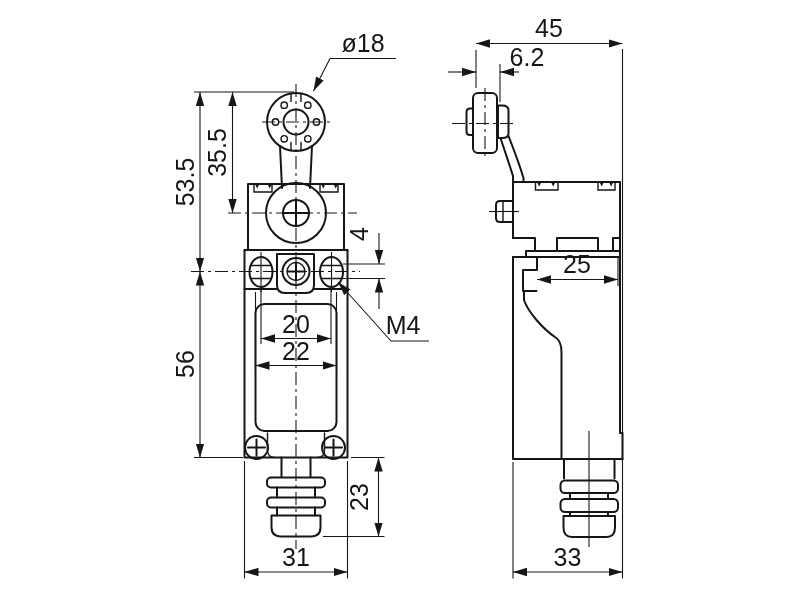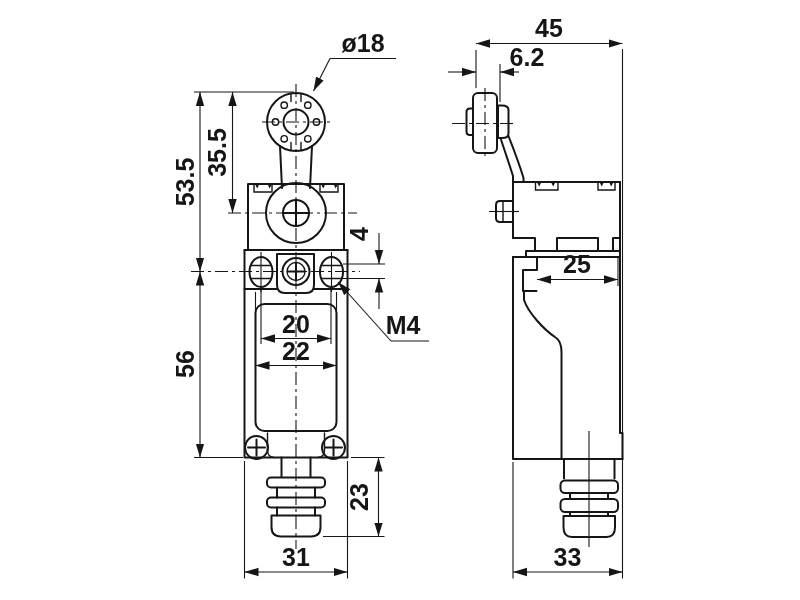--- a/index.html
+++ b/index.html
@@ -1,16 +1,16 @@
 <!DOCTYPE html>
 <html><head>
 <meta charset="utf-8">
 <style>
   html,body{margin:0;padding:0;background:#ffffff;}
-  .page{width:800px;height:600px;background:#ffffff;overflow:hidden;font-weight:bold;}
+  .page{width:800px;height:600px;background:#ffffff;overflow:hidden;}
   svg{display:block;}
   .o{stroke:#161616;stroke-width:2;fill:none;stroke-linecap:round;stroke-linejoin:round;}
   .o2{stroke:#161616;stroke-width:1.4;fill:none;stroke-linecap:round;}
   .t{stroke:#161616;stroke-width:1.1;fill:none;stroke-linecap:butt;}
   .cl{stroke:#161616;stroke-width:1.1;fill:none;stroke-dasharray:13 4 3 4;}
   .dim{stroke:#161616;stroke-width:1.1;fill:none;}
   .tick{fill:#161616;stroke:none;}
   text{font-family:"Liberation Sans", sans-serif;font-size:25px;fill:#161616;}
   .lbl{text-anchor:middle;}
 </style>

